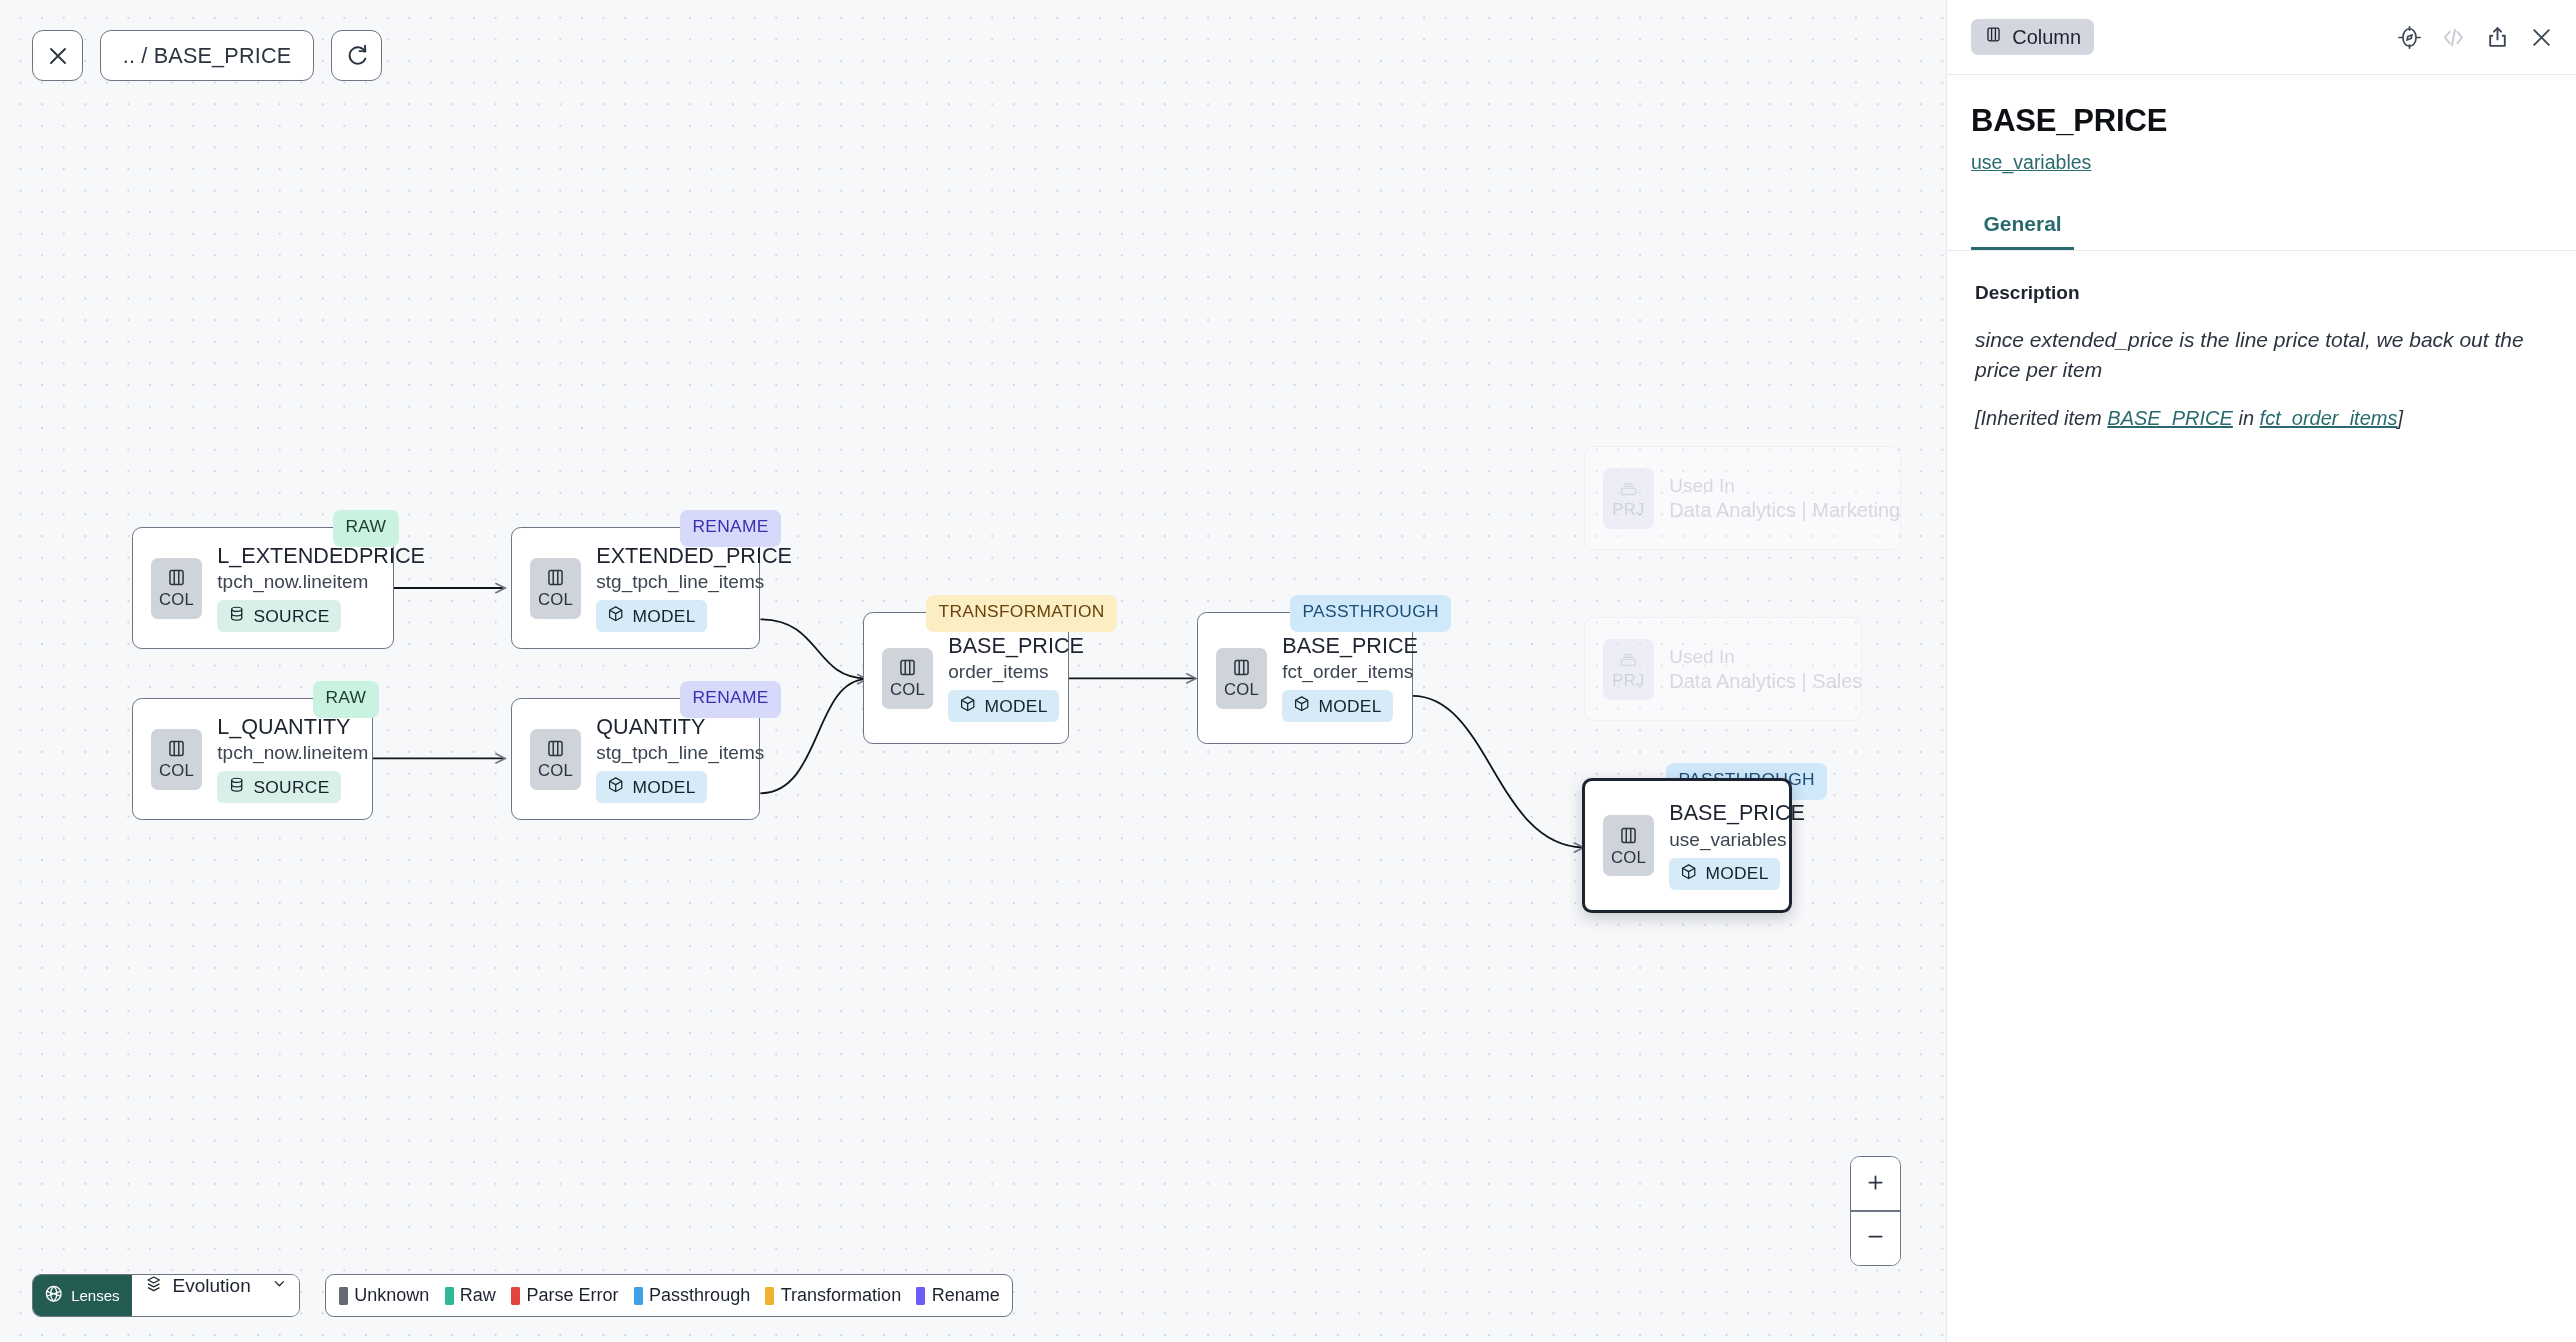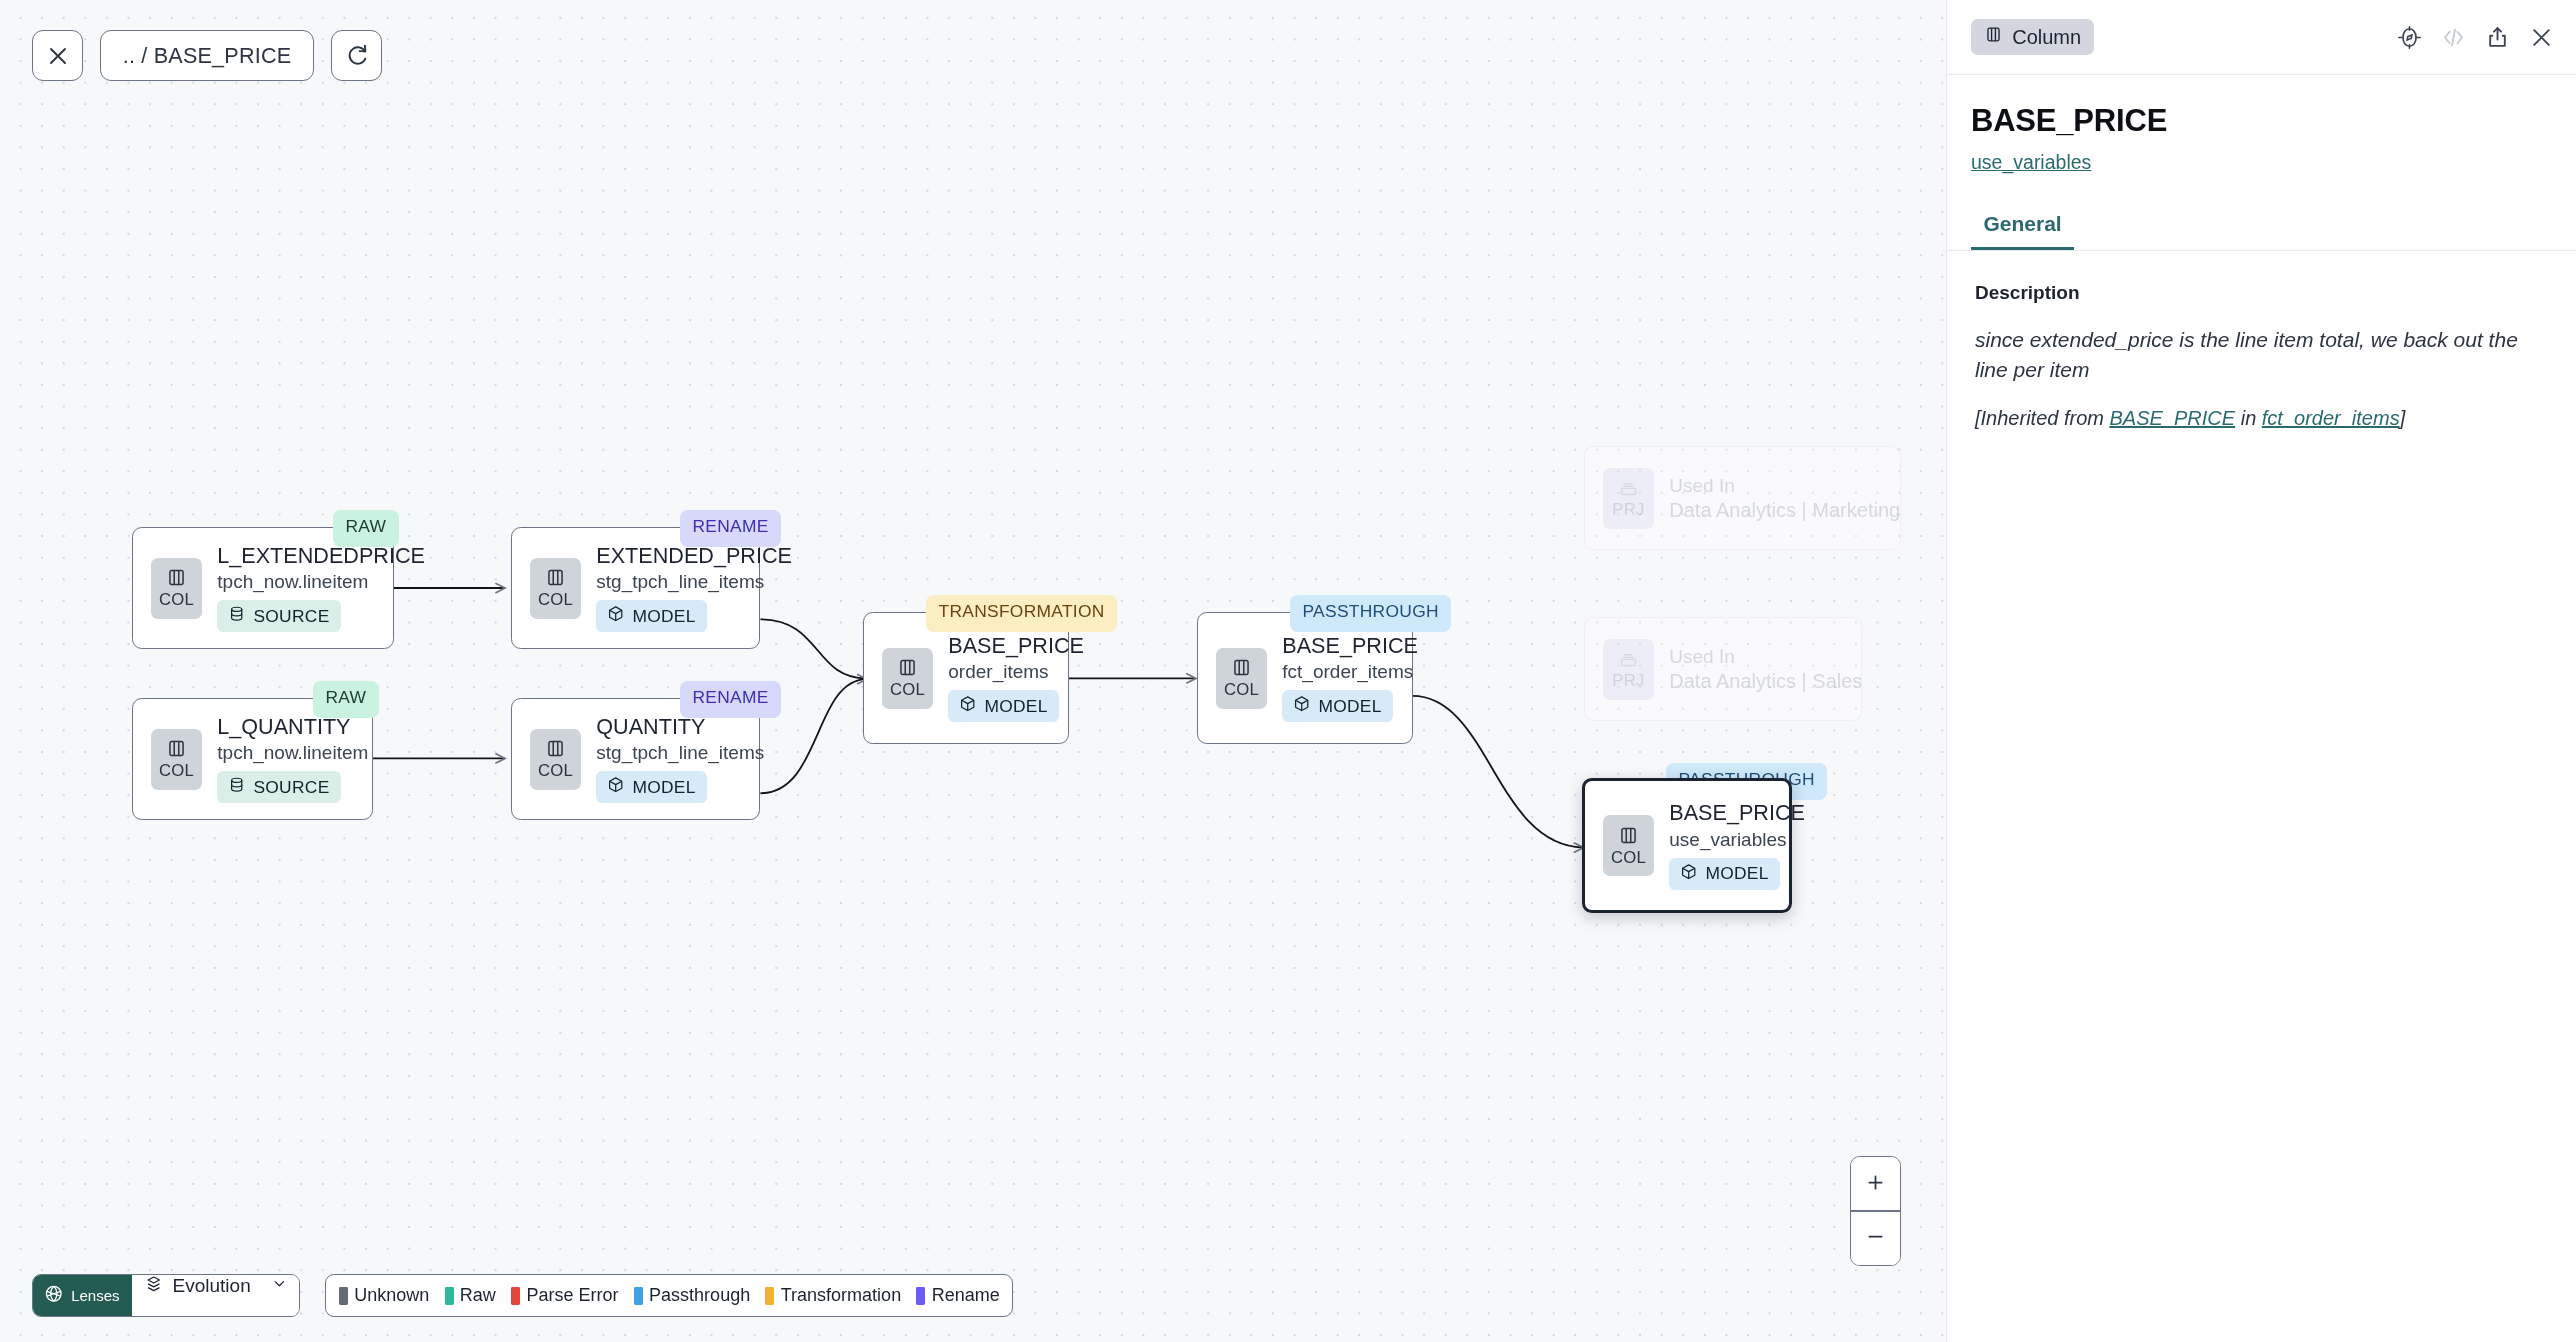--- a/index.html
+++ b/index.html
@@ -682,20 +682,20 @@
       <div class="panel-title">BASE_PRICE</div>
       <a class="panel-sublink">use_variables</a>
     </div>
 
     <div class="tabs">
       <div class="tab active">General</div>
     </div>
 
     <div class="panel-content">
       <div class="section-label">Description</div>
-      <div class="desc-text">since extended_price is the line item total, we back out the line per item</div>
-      <div class="desc-inherit"><span>[Inherited from </span><a>BASE_PRICE</a><span> in </span><a>fct_order_items</a><span>]</span></div>
+      <div class="desc-text">since extended_price is the line price total, we back out the price per item</div>
+      <div class="desc-inherit"><span>[Inherited item </span><a>BASE_PRICE</a><span> in </span><a>fct_order_items</a><span>]</span></div>
     </div>
 
   </aside>
 
 </div>
 
 
 </body></html>

